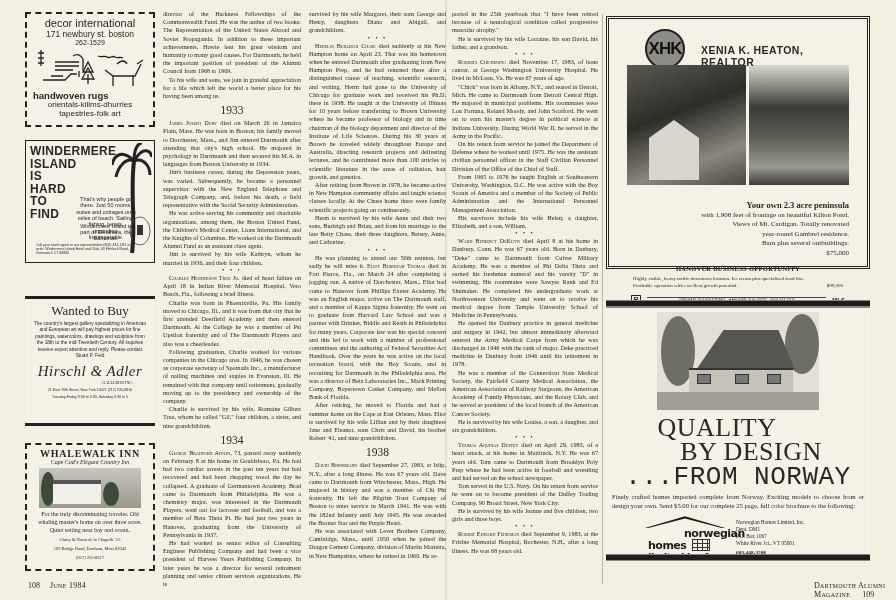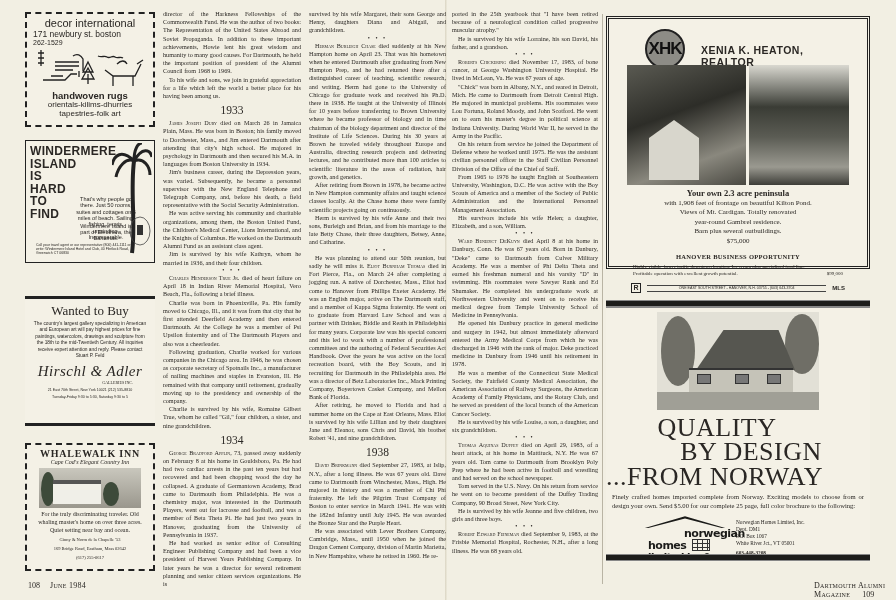--- a/index.html
+++ b/index.html
@@ -5,24 +5,24 @@
   * { box-sizing: border-box; margin: 0; padding: 0; }
   html, body { width: 896px; height: 600px; overflow: hidden; }
   body { background: #f2efe3; font-family: "Liberation Serif", serif; color: #2a2724; position: relative; }
   .spread { position: absolute; inset: 0; }
   .gutter { position: absolute; left: 445px; top: 0; width: 2px; height: 600px; background: linear-gradient(to right, #d9d4c2, #eeeadc); }
 
   
   .ad { position: absolute; background: #f4f1e6; }
   .ad-decor { left: 25px; top: 12px; width: 130px; height: 115px; border: 2px dashed #222; padding: 3px 6px; font-family: "Liberation Sans", sans-serif; }
   .ad-decor .brand { font-weight: normal; font-size: 11px; text-align: center; }
-  .ad-decor .addr, .ad-decor .phone { font-size: 8.5px; text-align: left; }
+  .ad-decor .addr, .ad-decor .phone { font-size: 8.5px; text-align: center; }
   .ad-decor .phone { font-size: 7px; }
   .ad-decor .art { height: 40px; margin: 2px 0; position: relative; }
-  .ad-decor .rugs { font-size: 9.5px; font-weight: bold; text-align: center; }
+  .ad-decor .rugs { font-size: 9.5px; font-weight: bold; text-align: left; }
   .ad-decor .lines { font-size: 8px; text-align: center; line-height: 1.1; }
 
   .ad-windermere { left: 25px; top: 140px; width: 130px; height: 123px; border: 1.5px solid #222; padding: 4px; font-family: "Liberation Sans", sans-serif; }
   .ad-windermere .hl { font-weight: bold; font-size: 12px; line-height: 1.05; letter-spacing: 0.3px; }
   .ad-windermere .body { position: absolute; left: 50px; top: 55px; width: 60px; font-size: 5.5px; text-align: center; line-height: 1.15; }
   .ad-windermere .sub { position: absolute; left: 50px; top: 82px; width: 60px; font-size: 5.5px; text-align: center; }
   .ad-windermere .foot { position: absolute; left: 10px; top: 102px; width: 100px; font-size: 3.5px; line-height: 1.2; }
   .palm { position: absolute; right: 2px; top: 2px; width: 40px; height: 112px; }
 
   .ad-hirschl { left: 25px; top: 296px; width: 130px; height: 130px; border-top: 3px solid #222; border-bottom: 3px solid #222; text-align: center; padding-top: 4px; }
@@ -58,40 +58,40 @@
 
   
   .ad-xhk { left: 606px; top: 16px; width: 264px; height: 253px; border: 3px double #222; padding: 18px; }
   .ad-xhk .hdr { height: 28px; position: relative; }
   .ad-xhk .logo { position: absolute; left: 18px; top: -8px; width: 40px; height: 40px; border-radius: 50%; background: #8d8c86; border: 2px solid #222; font-family: "Liberation Sans", sans-serif; font-size: 17px; color: #111; text-align: center; line-height: 36px; font-weight: bold; letter-spacing: -1px; }
   .ad-xhk .name { position: absolute; left: 74px; top: 7px; font-family: "Liberation Sans", sans-serif; font-size: 10.5px; font-weight: bold; letter-spacing: 0.5px; }
   .ad-xhk .photos { display: flex; gap: 3px; height: 120px; }
   .ad-xhk .p1 { flex: 1.2; background: linear-gradient(160deg, #5a5a52 0%, #2d2d28 40%, #8a887e 75%, #4a4942 100%); position: relative; }
   .ad-xhk .p1 .barn { position: absolute; left: 22px; top: 55px; width: 50px; height: 60px; background: #d8d6cc; clip-path: polygon(50% 0,100% 30%,100% 100%,0 100%,0 30%); }
   .ad-xhk .p2 { flex: 1; background: linear-gradient(to bottom, #d9d8d0 0%, #3a3c35 35%, #5b5c54 60%, #9a9990 85%, #3d3d38 100%); }
-  .ad-xhk .copy { text-align: center; font-size: 7px; line-height: 9.5px; margin-top: 4px; }
+  .ad-xhk .copy { text-align: right; font-size: 7px; line-height: 9.5px; margin-top: 16px; }
   .ad-xhk .copy .hl { font-size: 8.5px; font-weight: bold; }
   .ad-xhk .biz { text-align: center; font-size: 6.5px; font-weight: bold; margin-top: 7px; letter-spacing: 0.3px; }
   .ad-xhk .bizbody { font-size: 5px; line-height: 7px; margin: 3px 6px 0; display: flex; justify-content: space-between; }
   .ad-xhk .foot { display: flex; align-items: center; margin-top: 6px; gap: 6px; padding: 0 4px; }
   .ad-xhk .r-mark { width: 10px; height: 10px; border: 1.5px solid #222; font-size: 7px; font-weight: bold; text-align: center; line-height: 8px; font-family: "Liberation Sans", sans-serif; }
   .ad-xhk .faddr { flex: 1; border-top: 1px solid #444; border-bottom: 1px solid #444; font-family: "Liberation Sans", sans-serif; font-size: 3.6px; text-align: center; line-height: 5px; }
   .ad-xhk .mls { font-family: "Liberation Sans", sans-serif; font-size: 6px; font-weight: bold; }
 
   .ad-norway { left: 606px; top: 300px; width: 264px; height: 262px; }
   .ad-norway .bar { height: 8px; background: #1d1d1b; border-top: 1px solid #888; border-bottom: 2px solid #888; }
   .ad-norway .drawing { margin: 4px auto 0; width: 162px; height: 98px; background: #e2e0d6; position: relative; overflow: hidden; }
   .ad-norway .drawing .roof { position: absolute; left: 28px; top: 18px; width: 110px; height: 40px; background: #565650; clip-path: polygon(10% 100%, 35% 0, 85% 0, 100% 100%); }
   .ad-norway .drawing .wall { position: absolute; left: 32px; top: 56px; width: 104px; height: 24px; background: #c5c3b8; border-top: 2px solid #333; }
   .ad-norway .drawing .win { position: absolute; top: 62px; width: 14px; height: 10px; border: 1px solid #333; background: #777; }
   .ad-norway .drawing .tree { position: absolute; border-radius: 50%; background: #6f6e66; }
   .ad-norway .drawing .lawn { position: absolute; left: 0; bottom: 0; width: 100%; height: 18px; background: #a09f96; }
   .ad-norway .q1 { text-align: center; font-size: 26px; line-height: 24px; margin-top: 6px; margin-left: -42px; letter-spacing: 0.5px; }
   .ad-norway .q2 { text-align: center; font-size: 26px; line-height: 24px; margin-left: 26px; letter-spacing: 0.5px; }
-  .ad-norway .q3 { text-align: left; font-size: 26px; line-height: 26px; letter-spacing: 0.5px; }
+  .ad-norway .q3 { text-align: center; font-size: 26px; line-height: 26px; letter-spacing: 0.5px; font-family: Liberation Mono, monospace; }
   .ad-norway .body { font-size: 6.6px; line-height: 8.6px; margin: 3px 6px 0; text-align: justify; }
   .ad-norway .footer { display: flex; margin-top: 6px; gap: 10px; padding-left: 38px; }
   .ad-norway .nlogo { width: 82px; height: 48px; position: relative; font-family: "DejaVu Sans", sans-serif; font-weight: bold; }
   .ad-norway .nlogo .rooftri { position: absolute; left: 0; top: 0; width: 82px; height: 12px; clip-path: polygon(0 100%, 50% 0, 100% 100%, 96% 100%, 50% 20%, 4% 100%); background: #1b1b19; }
   .ad-norway .nlogo .t { position: absolute; left: 4px; font-size: 11px; line-height: 11px; letter-spacing: -0.5px; color: #1b1b19; }
   .ad-norway .nlogo .grid { position: absolute; left: 48px; top: 23px; width: 18px; height: 12px; background:
       repeating-linear-gradient(to right, transparent 0 4px, #333 4px 5px),
       repeating-linear-gradient(to bottom, transparent 0 3px, #333 3px 4px); border: 1px solid #333; }
   .ad-norway .contact { font-size: 5.3px; line-height: 7px; padding-top: 3px; }
   .ad-norway .contact .ph { font-weight: bold; margin-top: 3px; }

